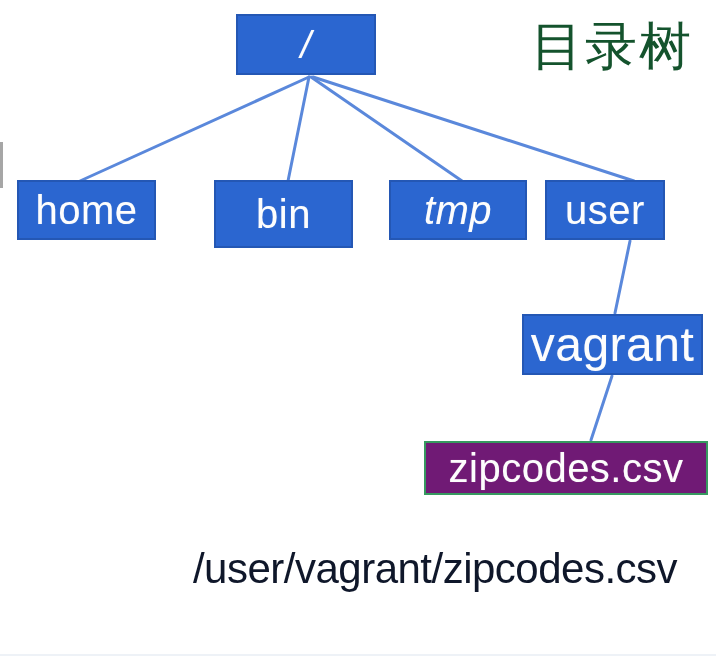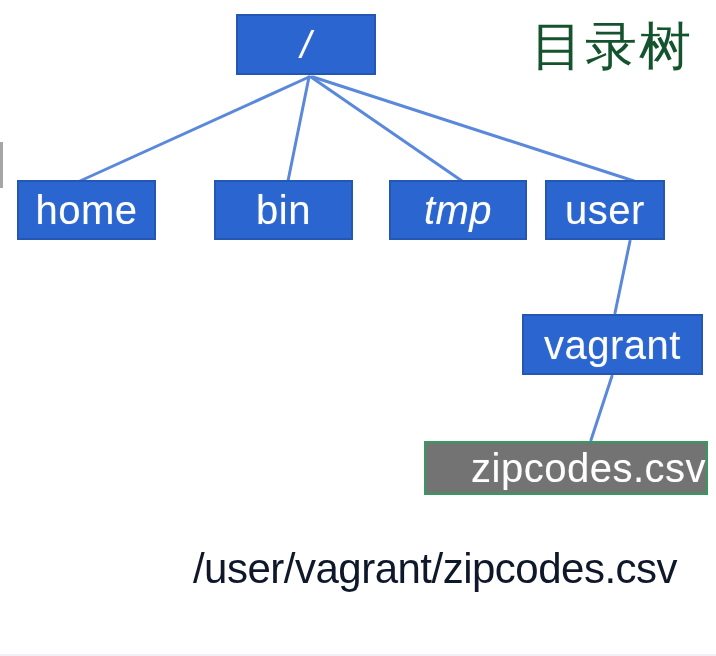--- a/index.html
+++ b/index.html
@@ -31,30 +31,29 @@
     line-height: 1;
     box-sizing: border-box;
     letter-spacing: 0.5px;
     text-shadow: 0 0 1px rgba(255,255,255,0.35);
   }
   .node.dir {
     background: #2b66d0;
     border: 2px solid #2457b4;
   }
   .node.file {
-    background: #737373;
+    background: #701a75;
     border: 2px solid #36995f;
-    justify-content: flex-end;
   }
   #node-root     { left: 236px; top: 14px;  width: 140px; height: 61px; font-size: 38px; font-style: italic; }
   #node-home     { left: 7px;   top: 180px; width: 139px; height: 60px; margin-left: 10px; }
-  #node-bin      { left: 214px; top: 180px; width: 139px; height: 60px; }
+  #node-bin      { left: 214px; top: 180px; width: 139px; height: 68px; }
   #node-tmp      { left: 389px; top: 180px; width: 138px; height: 60px; font-style: italic; }
   #node-user     { left: 545px; top: 180px; width: 120px; height: 60px; }
-  #node-vagrant  { left: 522px; top: 314px; width: 181px; height: 61px; font-size: 40px; }
+  #node-vagrant  { left: 522px; top: 314px; width: 181px; height: 61px; font-size: 48px; }
   #node-zipcodes { left: 424px; top: 441px; width: 284px; height: 54px; font-size: 40px; }
 
   #diagram-title {
     position: absolute;
     left: 531px;
     top: 16px;
     width: 180px;
     font-size: 52px;
     line-height: 60px;
     letter-spacing: 2px;

